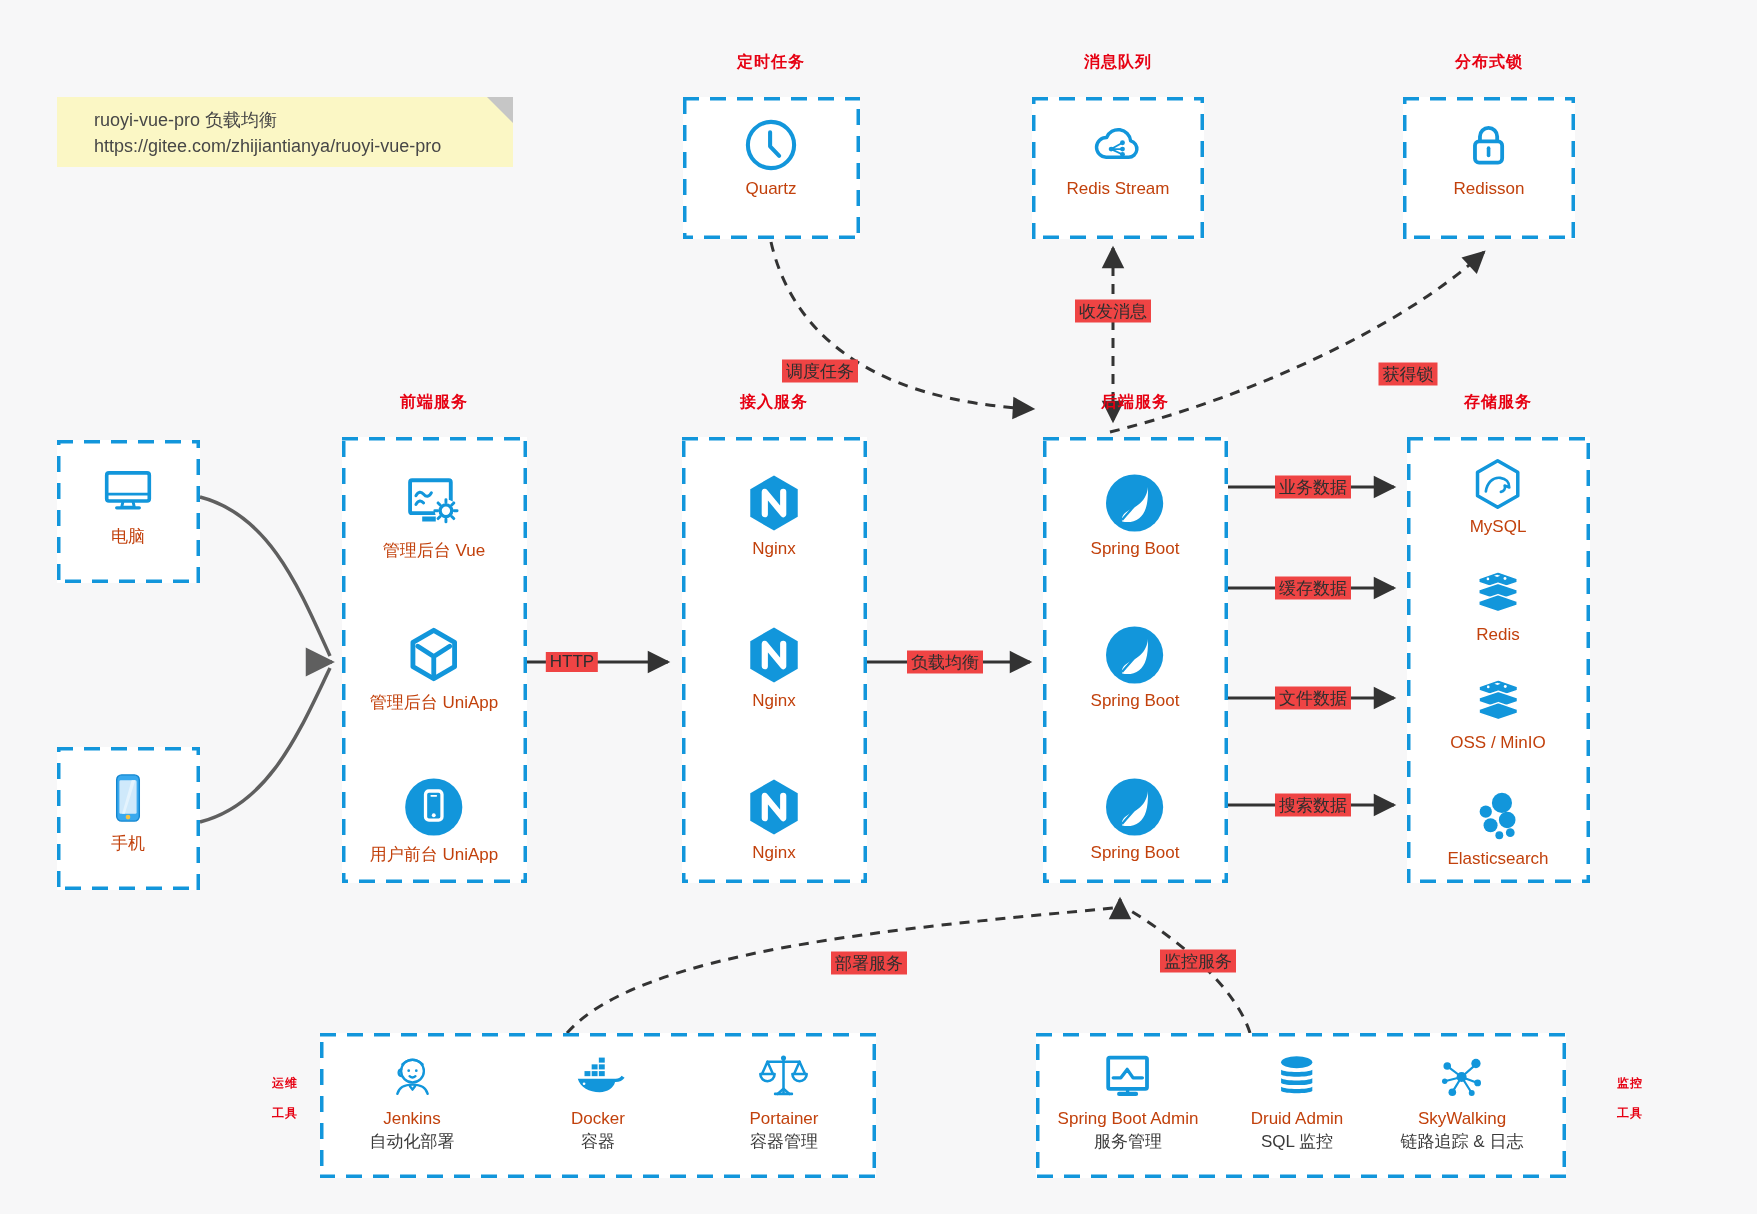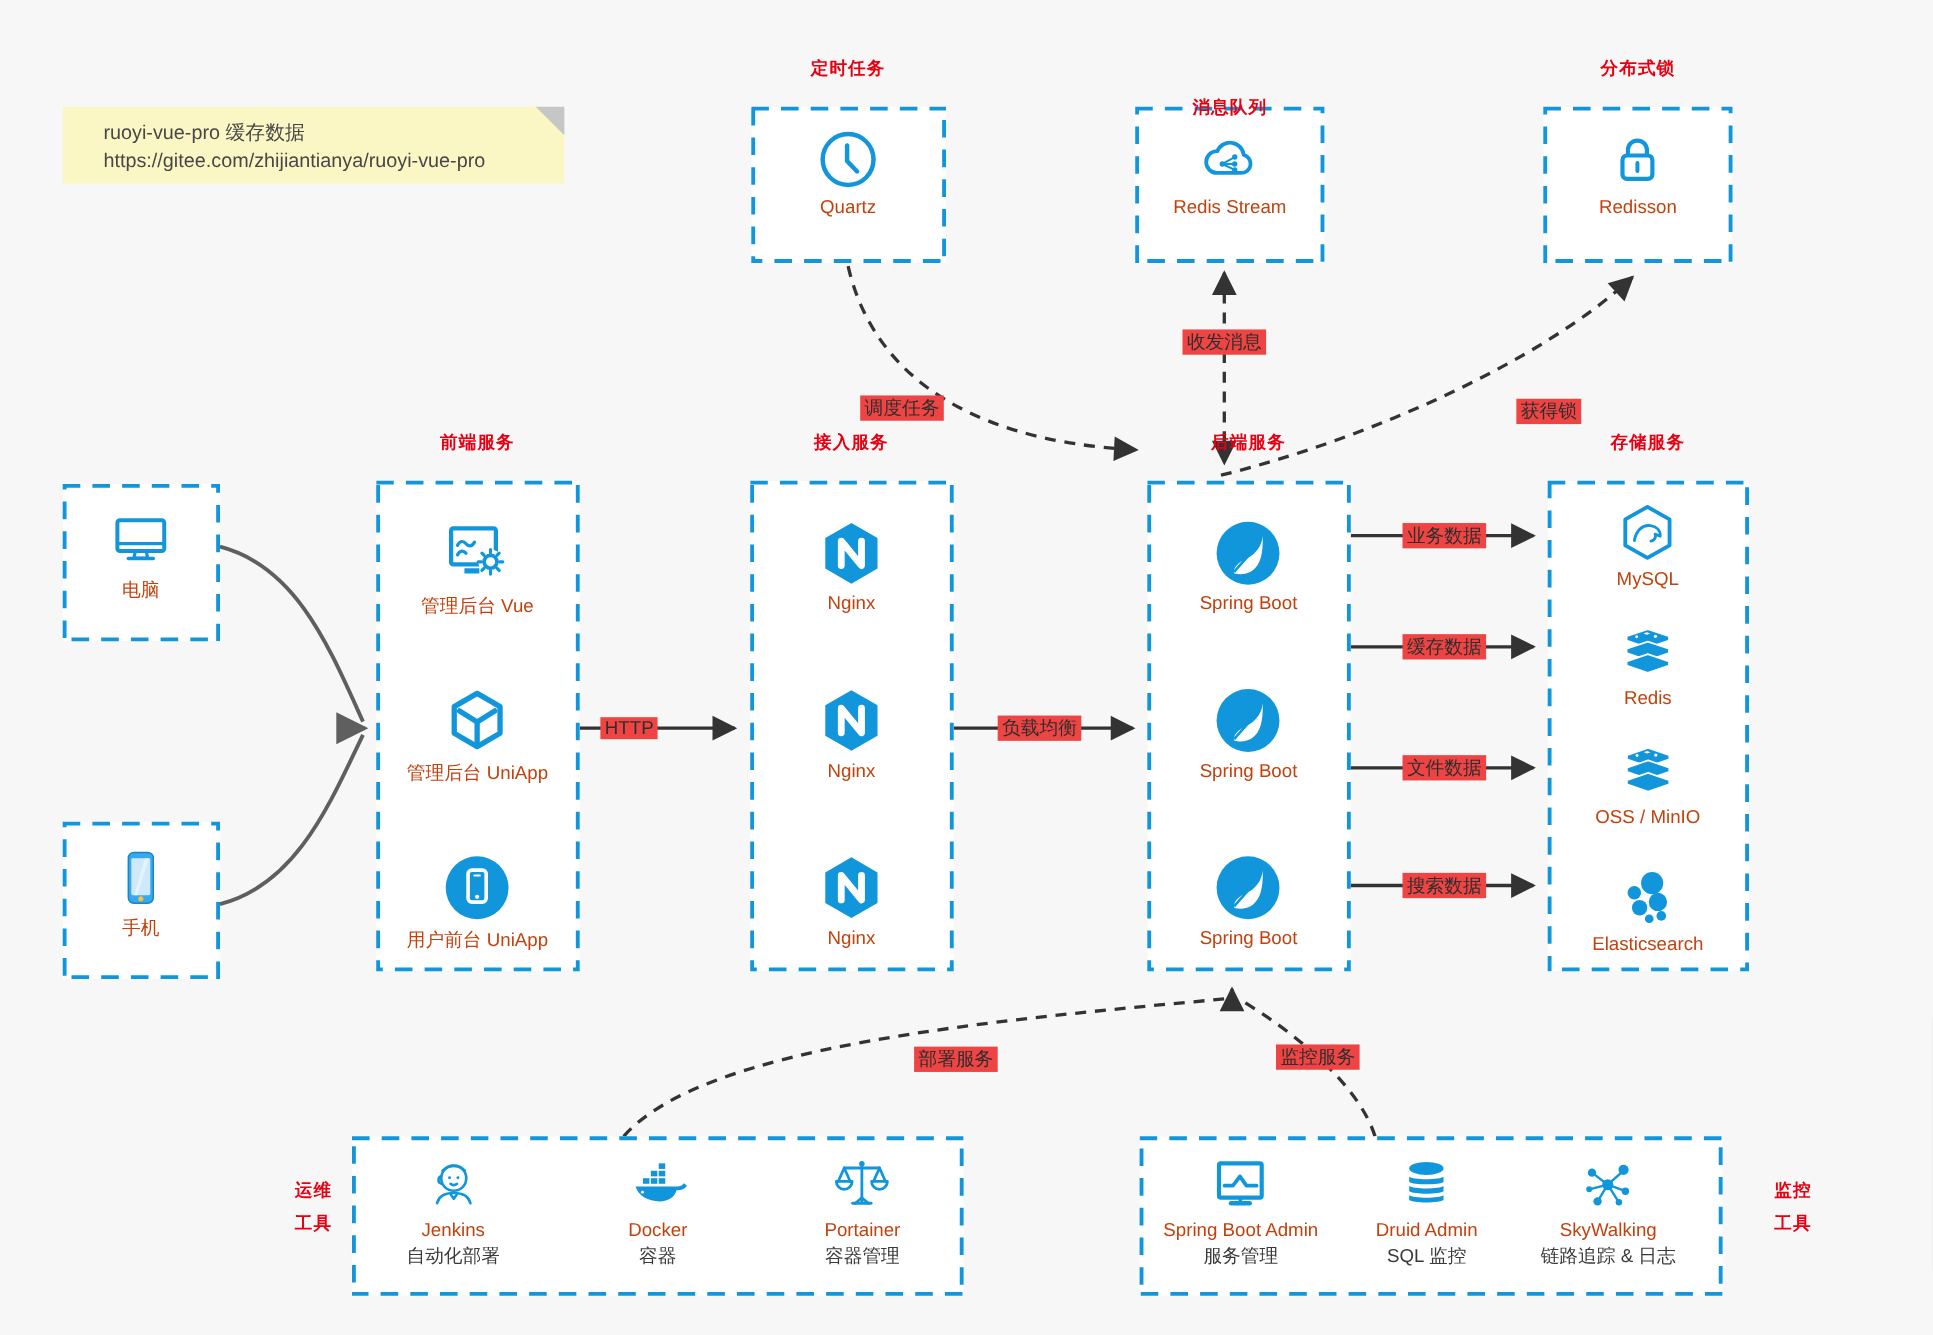--- a/index.html
+++ b/index.html
@@ -8,21 +8,21 @@
   .layer{position:absolute;left:0;top:0;z-index:1;}
   .nbox{position:absolute;z-index:2;}
   .nbox svg.dash{position:absolute;left:0;top:0;width:100%;height:100%;display:block;}
   .node{position:absolute;z-index:3;transform:translateX(-50%);text-align:center;}
   .node svg.ic{display:block;margin:0 auto;}
   .lbl{margin-top:5px;font-size:17px;color:#c2410c;white-space:nowrap;}
   .lbl2{margin-top:1px;font-size:17px;color:#3a3a3a;white-space:nowrap;}
   .btitle{position:absolute;z-index:3;transform:translateX(-50%);color:#e60012;
           font-size:16px;font-weight:bold;white-space:nowrap;letter-spacing:1px;}
   .side-label{position:absolute;z-index:3;transform:translateX(-50%);color:#e60012;
-          font-size:16px;font-weight:bold;line-height:30px;text-align:center;letter-spacing:1px;}
+          font-size:12px;font-weight:bold;line-height:30px;text-align:center;letter-spacing:1px;}
   .edge-label{position:absolute;z-index:4;transform:translate(-50%,-50%);background:#ef4444;
           font-size:17px;color:#2e2e2e;padding:0 4px;white-space:nowrap;}
   .note{position:absolute;left:57px;top:97px;width:456px;height:70px;background:#fbf7c5;z-index:2;}
   .note .fold{position:absolute;right:0;top:0;width:0;height:0;
           border-top:26px solid #c6c6c6;border-left:26px solid transparent;}
   .note .txt{padding:10px 0 0 37px;font-size:18px;line-height:26px;color:#474747;}
 </style>
 </head>
 <body>
 
@@ -59,21 +59,21 @@
       <path d="M1110 432 C1240 400, 1400 330, 1484 252" marker-end="url(#mArrow)"></path>
       <path d="M567 1033 C640 950, 900 928, 1114 908"></path>
       <path d="M1250 1033 C1236 988, 1180 940, 1126 908"></path>
     </g>
     <path d="M1120 914 L1120 899" fill="none" stroke="#333" stroke-width="3" marker-end="url(#mArrow)"></path>
   </svg>
 
   <div class="note">
     <div class="fold"></div>
     <div class="txt">
-      <div>ruoyi-vue-pro 缓存数据</div>
+      <div>ruoyi-vue-pro 负载均衡</div>
       <div>https://gitee.com/zhijiantianya/ruoyi-vue-pro</div>
     </div>
   </div>
 
   <div class="nbox" style="left:683px;top:97px;width:177px;height:142px;">
       <svg class="dash">
         <rect x="0" y="0" width="100%" height="100%" fill="#fff" stroke="#1296db" stroke-width="7" stroke-dasharray="16 11"></rect>
       </svg>
     </div>
   <div class="nbox" style="left:1032px;top:97px;width:172px;height:142px;">
@@ -121,21 +121,21 @@
         <rect x="0" y="0" width="100%" height="100%" fill="#fff" stroke="#1296db" stroke-width="7" stroke-dasharray="16 11"></rect>
       </svg>
     </div>
   <div class="nbox" style="left:1036px;top:1033px;width:530px;height:145px;">
       <svg class="dash">
         <rect x="0" y="0" width="100%" height="100%" fill="#fff" stroke="#1296db" stroke-width="7" stroke-dasharray="16 11"></rect>
       </svg>
     </div>
 
   <div class="btitle" style="left:771px;top:52px;">定时任务</div>
-  <div class="btitle" style="left:1118px;top:52px;margin-top:36px;">消息队列</div>
+  <div class="btitle" style="left:1118px;top:52px;">消息队列</div>
   <div class="btitle" style="left:1489px;top:52px;">分布式锁</div>
   <div class="btitle" style="left:434px;top:392px;">前端服务</div>
   <div class="btitle" style="left:774px;top:392px;">接入服务</div>
   <div class="btitle" style="left:1135px;top:392px;">后端服务</div>
   <div class="btitle" style="left:1498px;top:392px;">存储服务</div>
 
   <div class="node" style="left:771px;top:116px;">
     <svg class="ic" width="58" height="58" viewBox="0 0 64 64">
       <circle cx="32" cy="32" r="25.5" fill="none" stroke="#1296db" stroke-width="4.5"></circle>
       <path d="M31 18v15.5L41 44" fill="none" stroke="#1296db" stroke-width="4.5" stroke-linecap="round" stroke-linejoin="round"></path>

